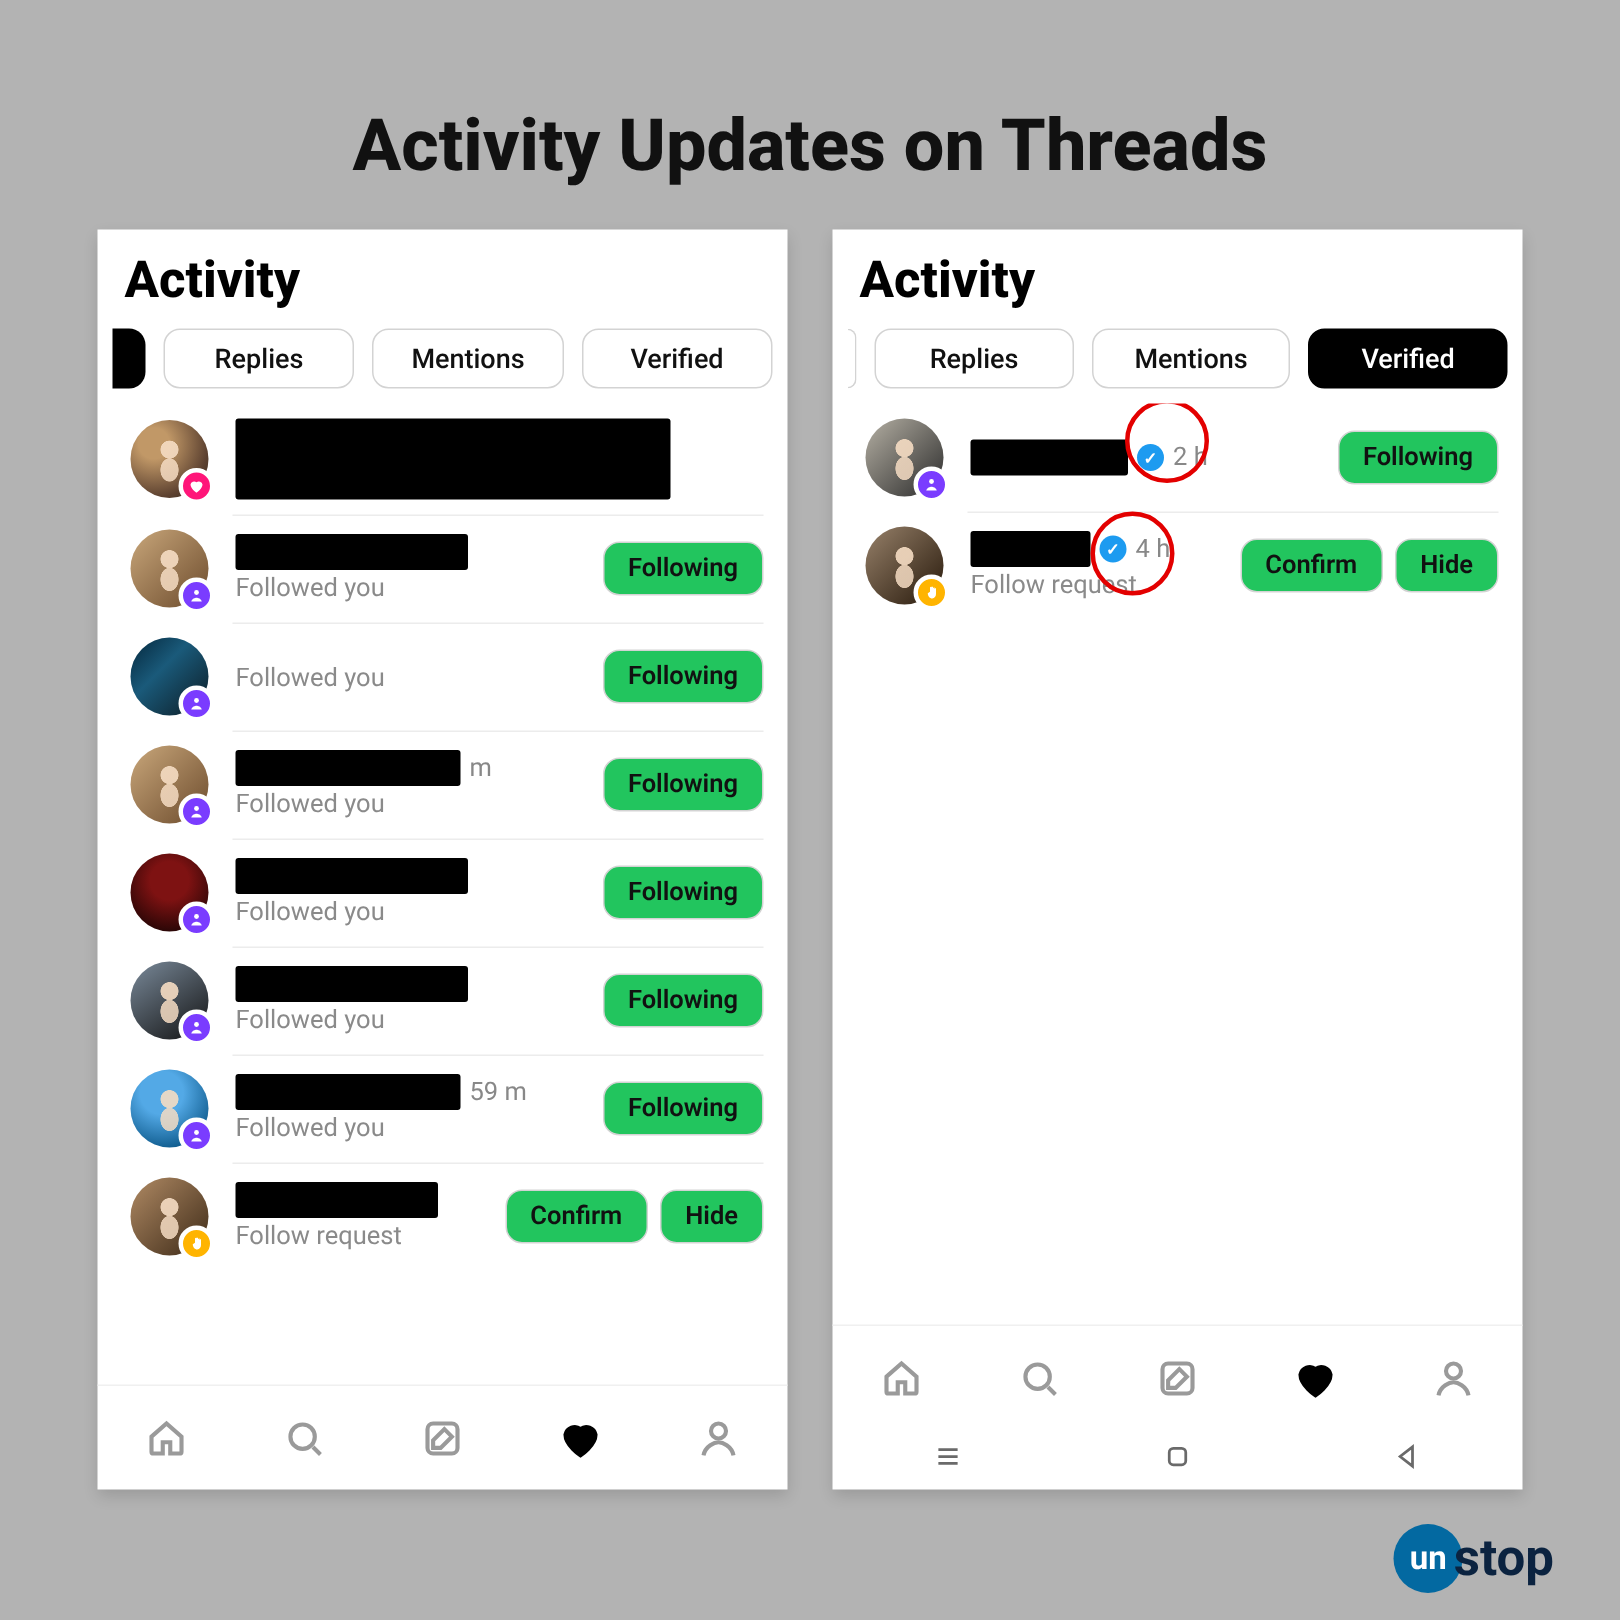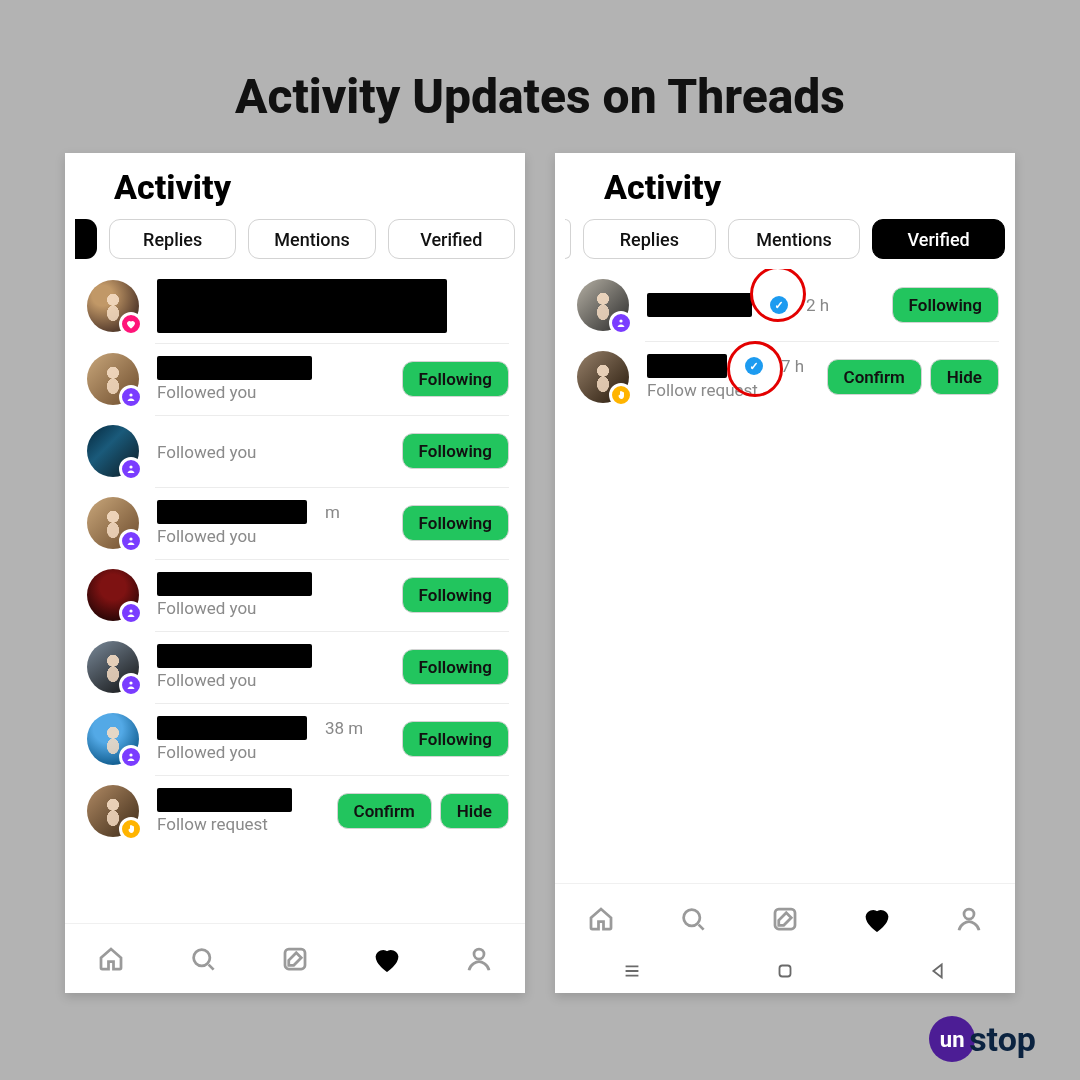--- a/index.html
+++ b/index.html
@@ -33,21 +33,20 @@
     box-shadow: 0 4px 10px rgba(0,0,0,0.15);
     display: flex;
     flex-direction: column;
     position: relative;
   }
   .header {
     padding: 14px 18px 8px 18px;
     font-size: 34px;
     font-weight: 800;
     color: #000;
-    margin-left: 31px;
   }
   .filters {
     display: flex;
     gap: 12px;
     padding: 4px 10px 10px 10px;
     align-items: center;
     overflow: hidden;
   }
   .filter-chip-partial {
     width: 22px; height: 40px;
@@ -101,21 +100,21 @@
     border:3px solid #fff;
     display:flex; align-items:center; justify-content:center;
   }
   .badge svg{ width:12px; height:12px; fill:#fff; }
   .b-purple { background:#7a3cff; }
   .b-pink { background:#ff1579; }
   .b-yellow { background:#ffb400; }
   .center {
     flex:1; padding-left:18px; display:flex; flex-direction:column; justify-content:center; min-width:0;
   }
-  .topline { display:flex; align-items:center; gap:18px; }
+  .topline { display:flex; align-items:center; gap:6px; }
   .name-block {
     height:24px; background:#000; border-radius:2px;
   }
   .name-block.big { height:54px; width:290px; }
   .verified-dot {
     width:18px; height:18px; border-radius:50%; background:#1d9bf0;
     display:inline-flex; align-items:center; justify-content:center; flex:0 0 auto;
   }
   .verified-dot::after{ content:"✓"; color:#fff; font-size:11px; font-weight:700; }
   .timestamp { color:#888; font-size:17px; }
@@ -141,21 +140,21 @@
   .softkeys {
     height:40px; display:flex; justify-content:space-around; align-items:center; color:#6a6a6a;
   }
   .softkeys svg{ width:22px; height:22px; stroke:#6a6a6a; fill:none; stroke-width:2; }
   .brand {
     position:absolute; right:44px; bottom:18px;
     display:flex; align-items:center; gap:2px;
     color:#0b2340; font-weight:700; font-size:34px;
   }
   .brand .circle {
-    width:46px; height:46px; border-radius:50%; background:#4c1d95;
+    width:46px; height:46px; border-radius:50%; background:#0369a1;
     color:#fff; display:flex; align-items:center; justify-content:center;
     font-size:22px; font-weight:700; margin-right:-8px;
   }
 </style>
 </head>
 <body>
 
 <div class="title">Activity Updates on Threads</div>
 
 <div class="screens">
@@ -296,21 +295,21 @@
           <div class="badge b-purple">
             <svg viewBox="0 0 24 24">
                 <circle cx="12" cy="8" r="3.2"></circle>
                 <path d="M5 20c1-4 5-5 7-5s6 1 7 5z"></path>
               </svg>
           </div>
         </div>
         <div class="center">
           <div class="topline">
             <div class="name-block" style="width:150px"></div>
-            <span class="timestamp">38 m</span>
+            <span class="timestamp">59 m</span>
           </div>
           <div class="subtitle">Followed you</div>
         </div>
         <div class="actions">
             <div class="btn">Following</div>
           </div>
       </div>
 
       <div class="row">
         <div class="avatar-wrap">
@@ -406,21 +405,21 @@
           <div class="badge b-yellow">
             <svg viewBox="0 0 24 24">
                 <path d="M7 13c0 4 3 7 6 7s5-3 5-6V6l-2 1V5l-2 1V4l-2 1V4L10 5v6"></path>
               </svg>
           </div>
         </div>
         <div class="center">
           <div class="topline">
             <div class="name-block" style="width:80px"></div>
             <span class="verified-dot"></span>
-            <span class="timestamp">7 h</span>
+            <span class="timestamp">4 h</span>
           </div>
           <div class="subtitle">Follow request</div>
         </div>
         <div class="actions">
           <div class="btn">Confirm</div>
           <div class="btn">Hide</div>
         </div>
         <div class="red-circle" style="left:172px; top:0px;"></div>
       </div>
 

